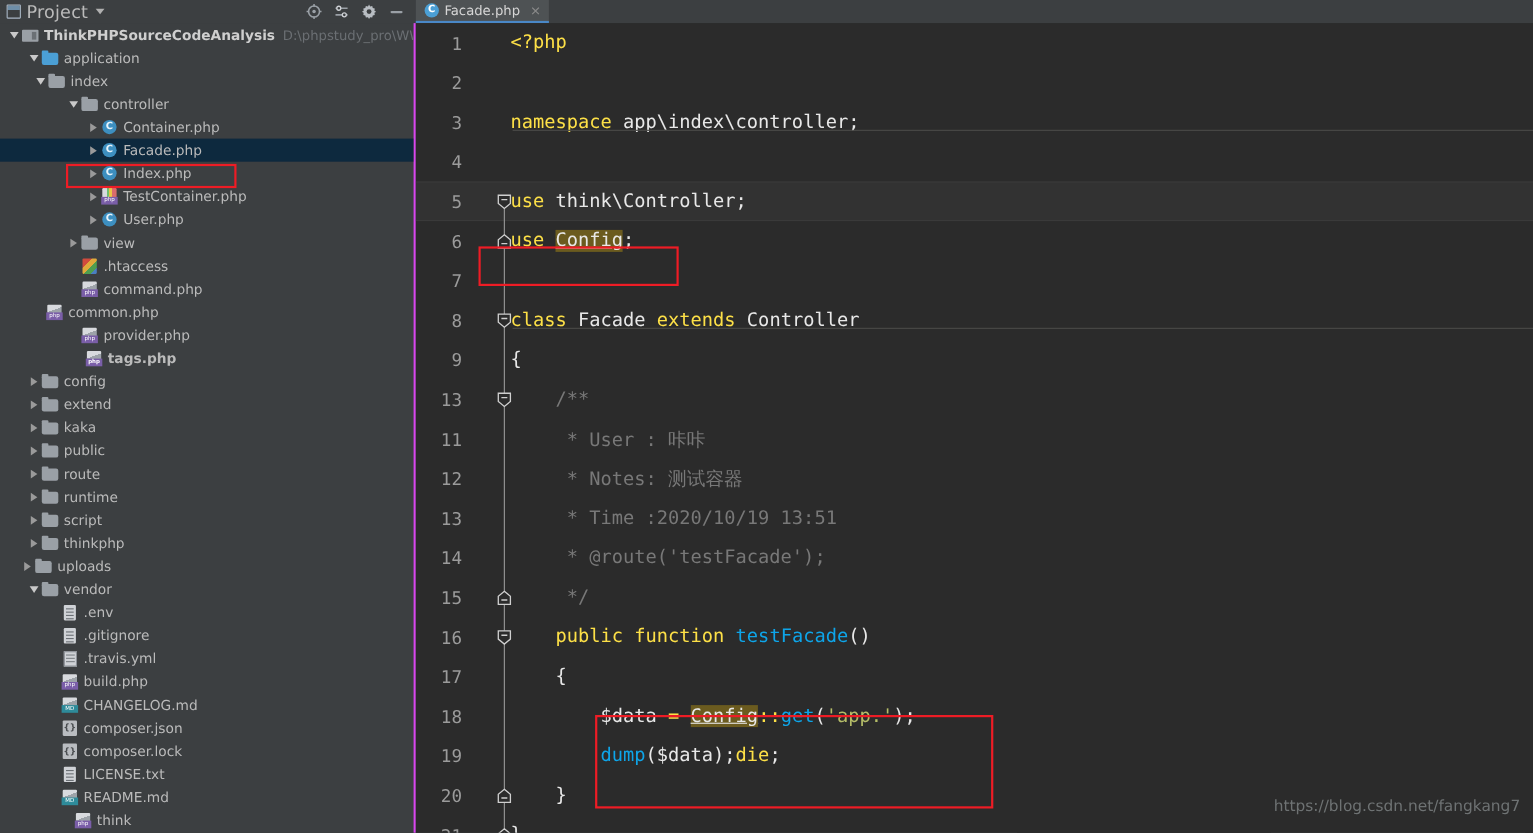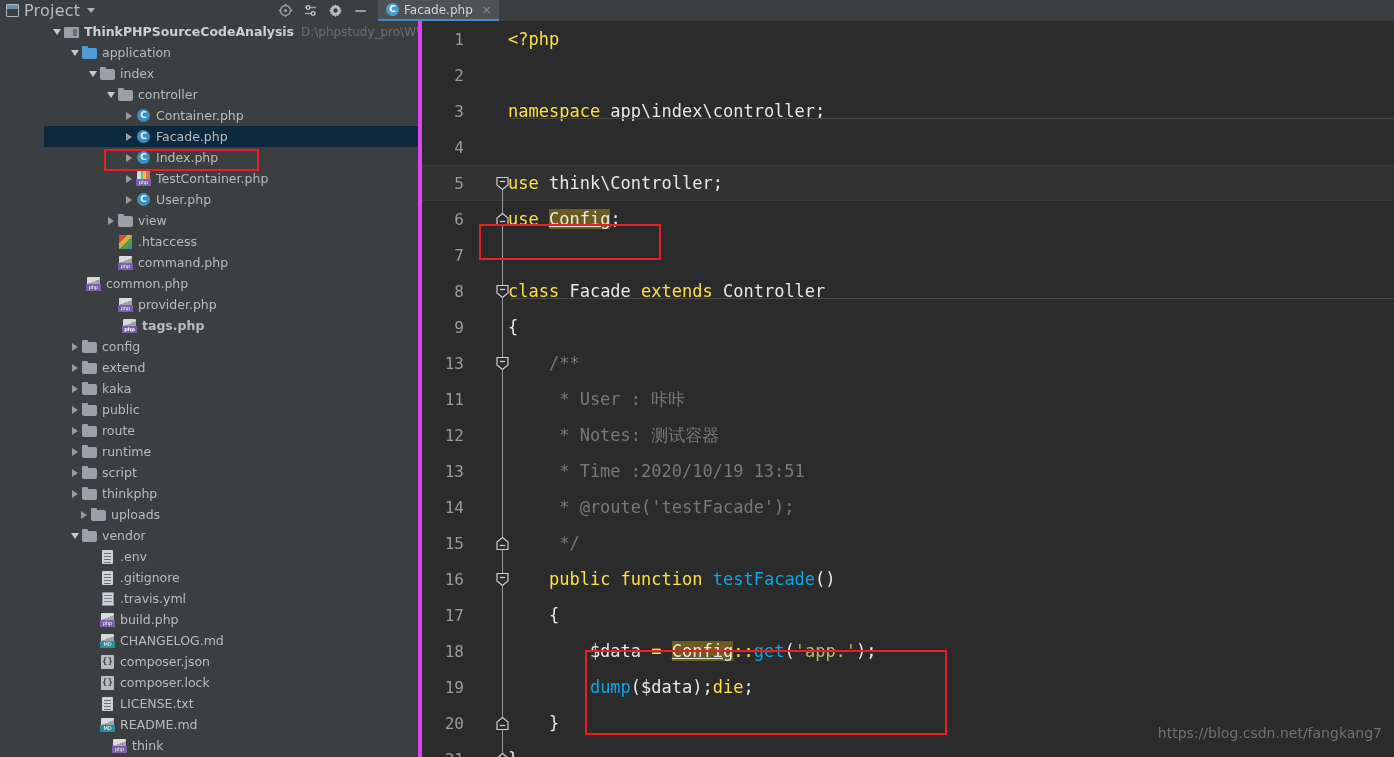--- a/index.html
+++ b/index.html
@@ -122,23 +122,22 @@
     min-height: 0;
   }
 
   
   .project-pane {
     width: 378px;
     background: #3c3f41;
     position: relative;
     overflow: hidden;
     flex: 0 0 378px;
-    border-right: 4px solid #d946ef;
+    border-right: 2px solid #d946ef;
     box-sizing: border-box;
-    margin-left: 44px;
   }
   .tree-row {
     height: 21px;
     display: flex;
     align-items: center;
     font-size: 12.5px;
     color: #bbbbbb;
     white-space: nowrap;
     position: relative;
     box-sizing: border-box;
@@ -527,21 +526,21 @@
             <span class="tree-label bold">ThinkPHPSourceCodeAnalysis</span>
             <span class="tree-path">D:\phpstudy_pro\WWW\</span>
           </div>
           <div class="tree-row" style="padding-left: 24px;">
             <span class="twisty down">
               <i></i>
             </span>
             <span class="ico ico-folder ico-folder-blue"></span>
             <span class="tree-label">application</span>
           </div>
-          <div class="tree-row" style="padding-left: 42px;">
+          <div class="tree-row" style="padding-left: 30px;">
             <span class="twisty down">
               <i></i>
             </span>
             <span class="ico ico-folder ico-folder-gray"></span>
             <span class="tree-label">index</span>
           </div>
           <div class="tree-row" style="padding-left: 60px;">
             <span class="twisty down">
               <i></i>
             </span>
@@ -674,21 +673,21 @@
             <span class="ico ico-folder ico-folder-gray"></span>
             <span class="tree-label">script</span>
           </div>
           <div class="tree-row" style="padding-left: 24px;">
             <span class="twisty right">
               <i></i>
             </span>
             <span class="ico ico-folder ico-folder-gray"></span>
             <span class="tree-label">thinkphp</span>
           </div>
-          <div class="tree-row" style="padding-left: 33px;">
+          <div class="tree-row" style="padding-left: 18px;">
             <span class="twisty right">
               <i></i>
             </span>
             <span class="ico ico-folder ico-folder-gray"></span>
             <span class="tree-label">uploads</span>
           </div>
           <div class="tree-row" style="padding-left: 24px;">
             <span class="twisty down">
               <i></i>
             </span>

